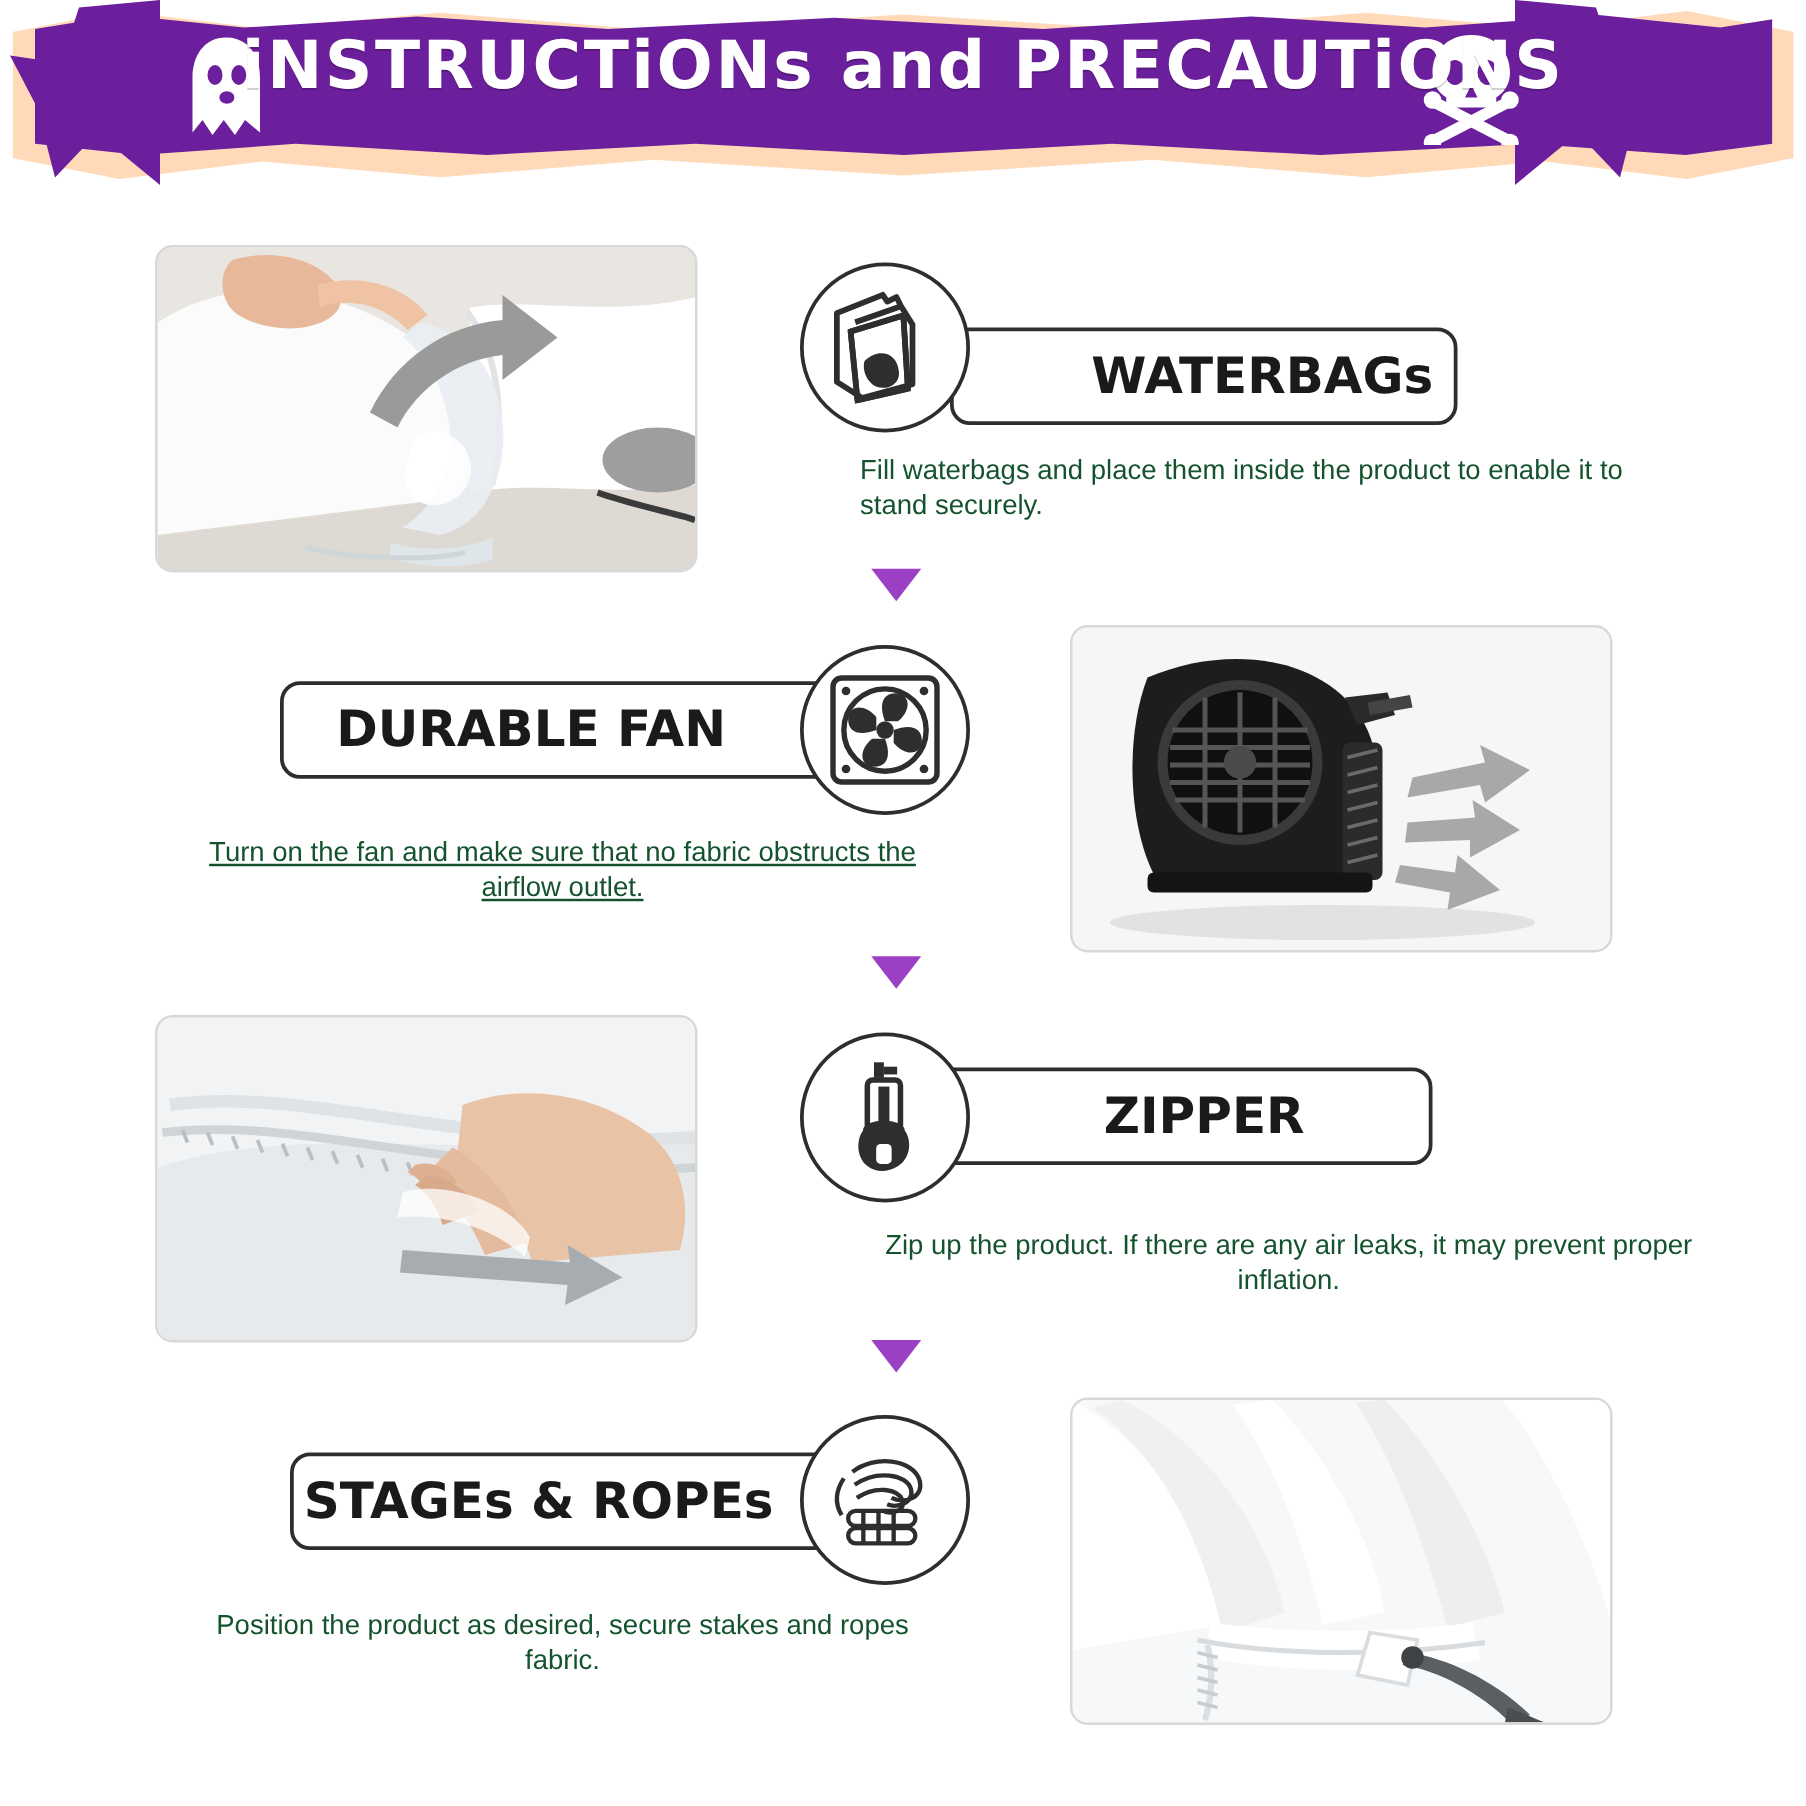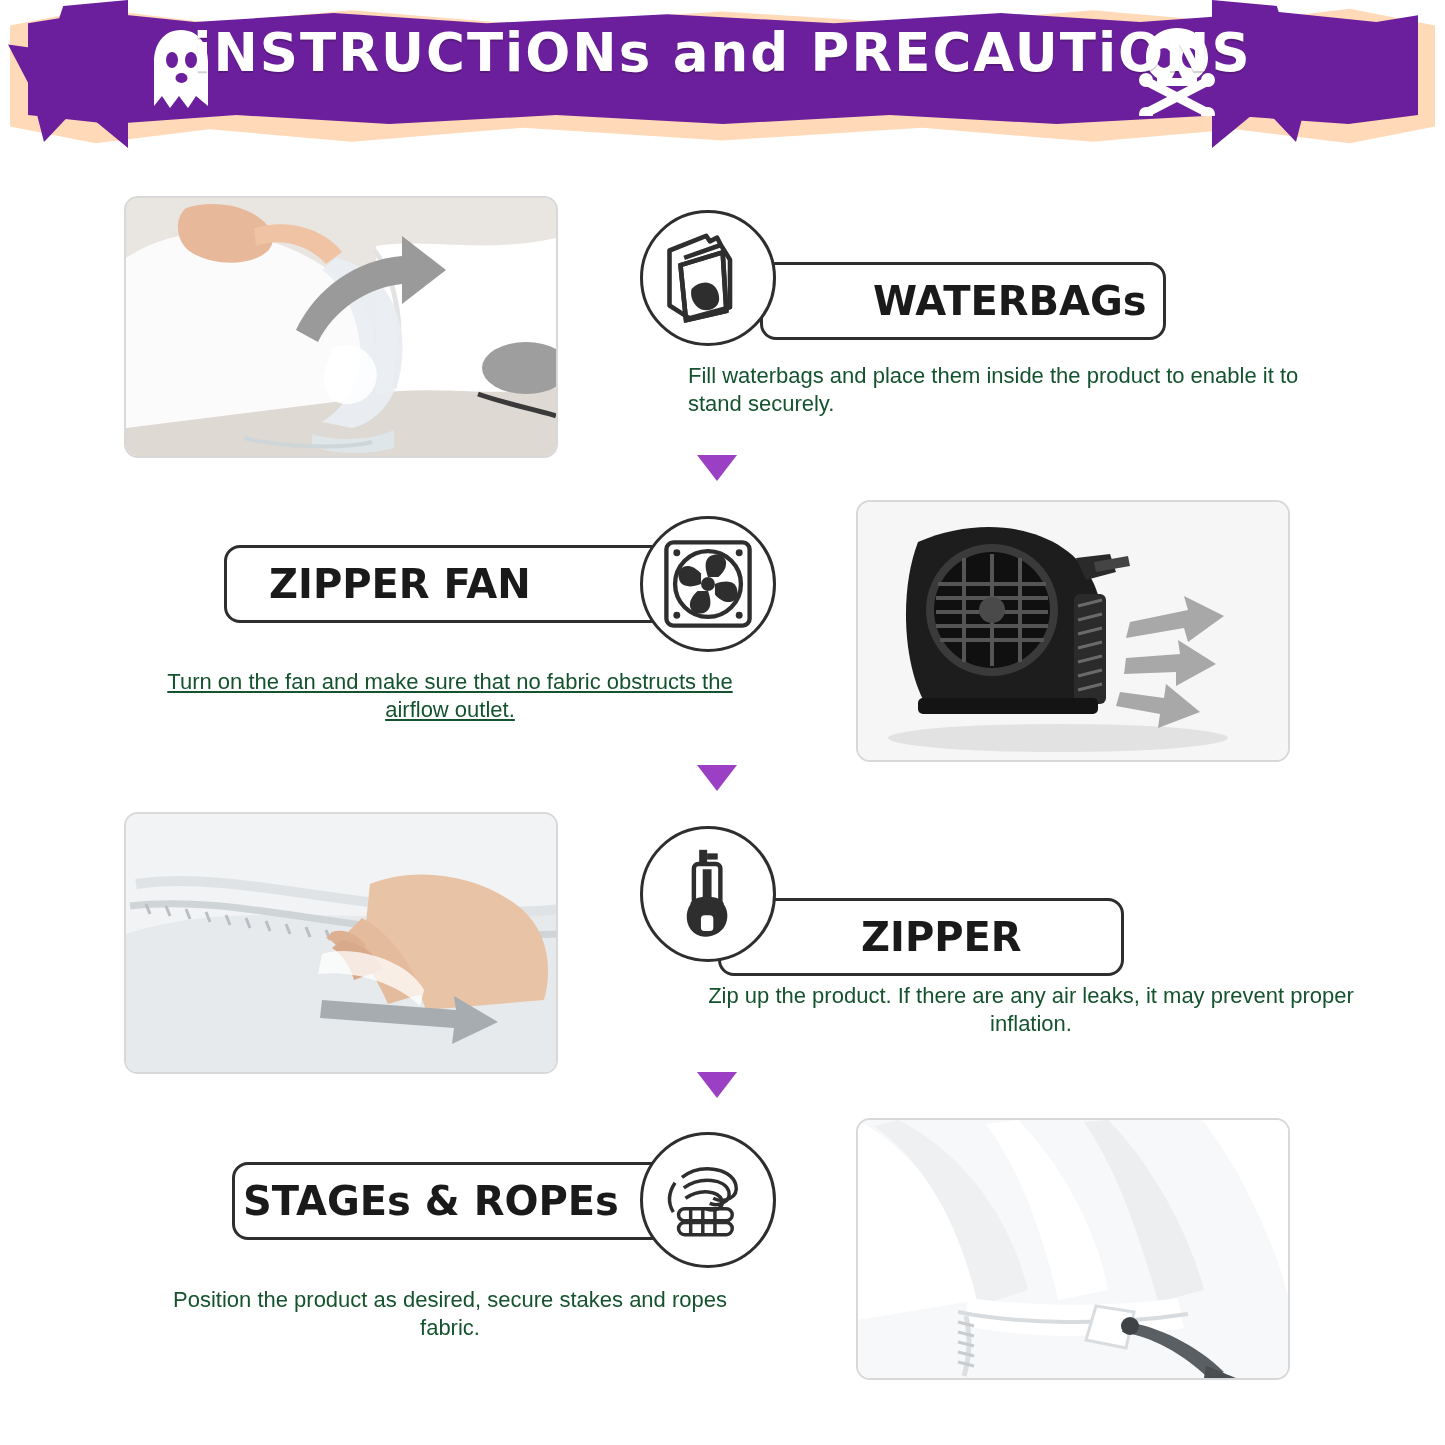--- a/index.html
+++ b/index.html
@@ -249,21 +249,21 @@
       <rect x="60" y="196" width="180" height="16" rx="5" fill="#141414"></rect>
       <g fill="#a8a8a8">
         <path d="M272 120 L330 108 L326 94 L366 114 L330 140 L326 126 L268 136 Z"></path>
         <path d="M268 156 L322 152 L320 138 L358 162 L318 184 L318 170 L266 172 Z"></path>
         <path d="M262 190 L306 196 L308 182 L342 210 L300 226 L302 212 L258 204 Z"></path>
       </g>
     </svg>
   </div>
 
   <div class="pill" style="left:224px; top:545px; width:470px; padding-left:42px;">
-    <span class="pill-text">ZIPPER FAN</span>
+    <span class="pill-text">DURABLE FAN</span>
   </div>
   <div class="circle-icon" style="left:640px; top:516px;">
     <svg viewBox="0 0 120 120" width="104" height="104">
       <rect x="12" y="12" width="96" height="96" rx="8" fill="none" stroke="#2e2e2e" stroke-width="5"></rect>
       <circle cx="60" cy="60" r="38" fill="none" stroke="#2e2e2e" stroke-width="5"></circle>
       <circle cx="60" cy="60" r="8" fill="#2e2e2e"></circle>
       <path d="M60 52 C54 36 58 26 70 26 C82 26 86 40 72 52 Z" fill="#2e2e2e"></path>
       <path d="M68 60 C84 54 94 58 94 70 C94 82 80 86 68 72 Z" fill="#2e2e2e"></path>
       <path d="M60 68 C66 84 62 94 50 94 C38 94 34 80 48 68 Z" fill="#2e2e2e"></path>
       <path d="M52 60 C36 66 26 62 26 50 C26 38 40 34 52 48 Z" fill="#2e2e2e"></path>
@@ -313,21 +313,21 @@
   <div class="circle-icon" style="left:640px; top:826px;">
     <svg viewBox="0 0 120 120" width="106" height="106">
       <rect x="50" y="10" width="9" height="14" fill="#2e2e2e"></rect>
       <rect x="59" y="14" width="12" height="7" fill="#2e2e2e"></rect>
       <rect x="44" y="26" width="30" height="46" rx="5" fill="none" stroke="#2e2e2e" stroke-width="5"></rect>
       <rect x="54" y="32" width="10" height="36" fill="#2e2e2e"></rect>
       <path d="M40 72 C40 60 78 60 78 72 C84 80 84 96 72 104 C62 110 52 110 44 104 C34 96 34 80 40 72 Z" fill="#2e2e2e"></path>
       <rect x="52" y="84" width="14" height="18" rx="4" fill="#ffffff"></rect>
     </svg>
   </div>
-  <div class="pill" style="left:718px; top:854px; width:406px; padding-left:140px;margin-top:44px;">
+  <div class="pill" style="left:740px; top:854px; width:406px; padding-left:140px;">
     <span class="pill-text">ZIPPER</span>
   </div>
   <div class="caption" style="left:686px; top:982px; width:690px; text-align:center;">Zip up the product. If there are any air leaks, it may prevent proper inflation.</div>
 
   <div class="arrow-down" style="left:697px; top:1072px;"></div>
 </div>
 
 <div class="row">
 
   <div class="photo" style="left:856px; top:1118px;">

